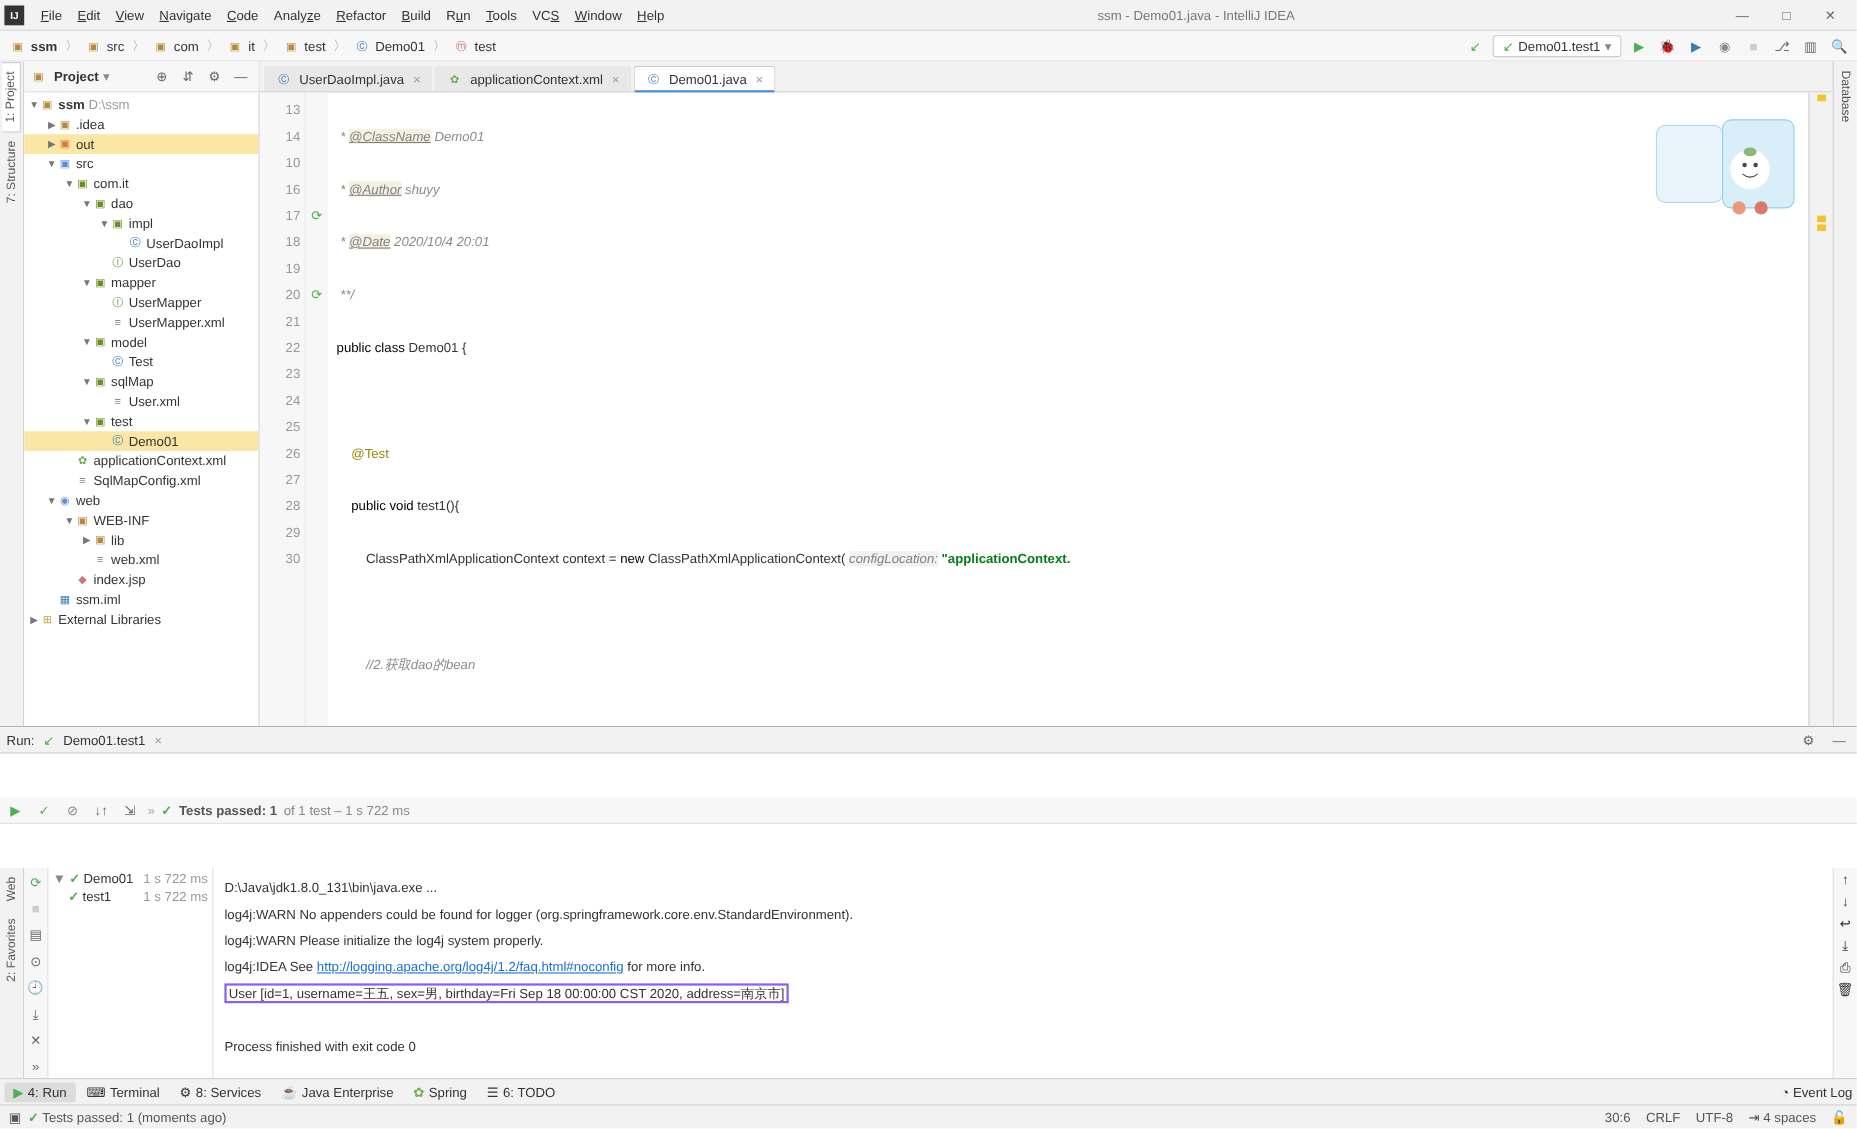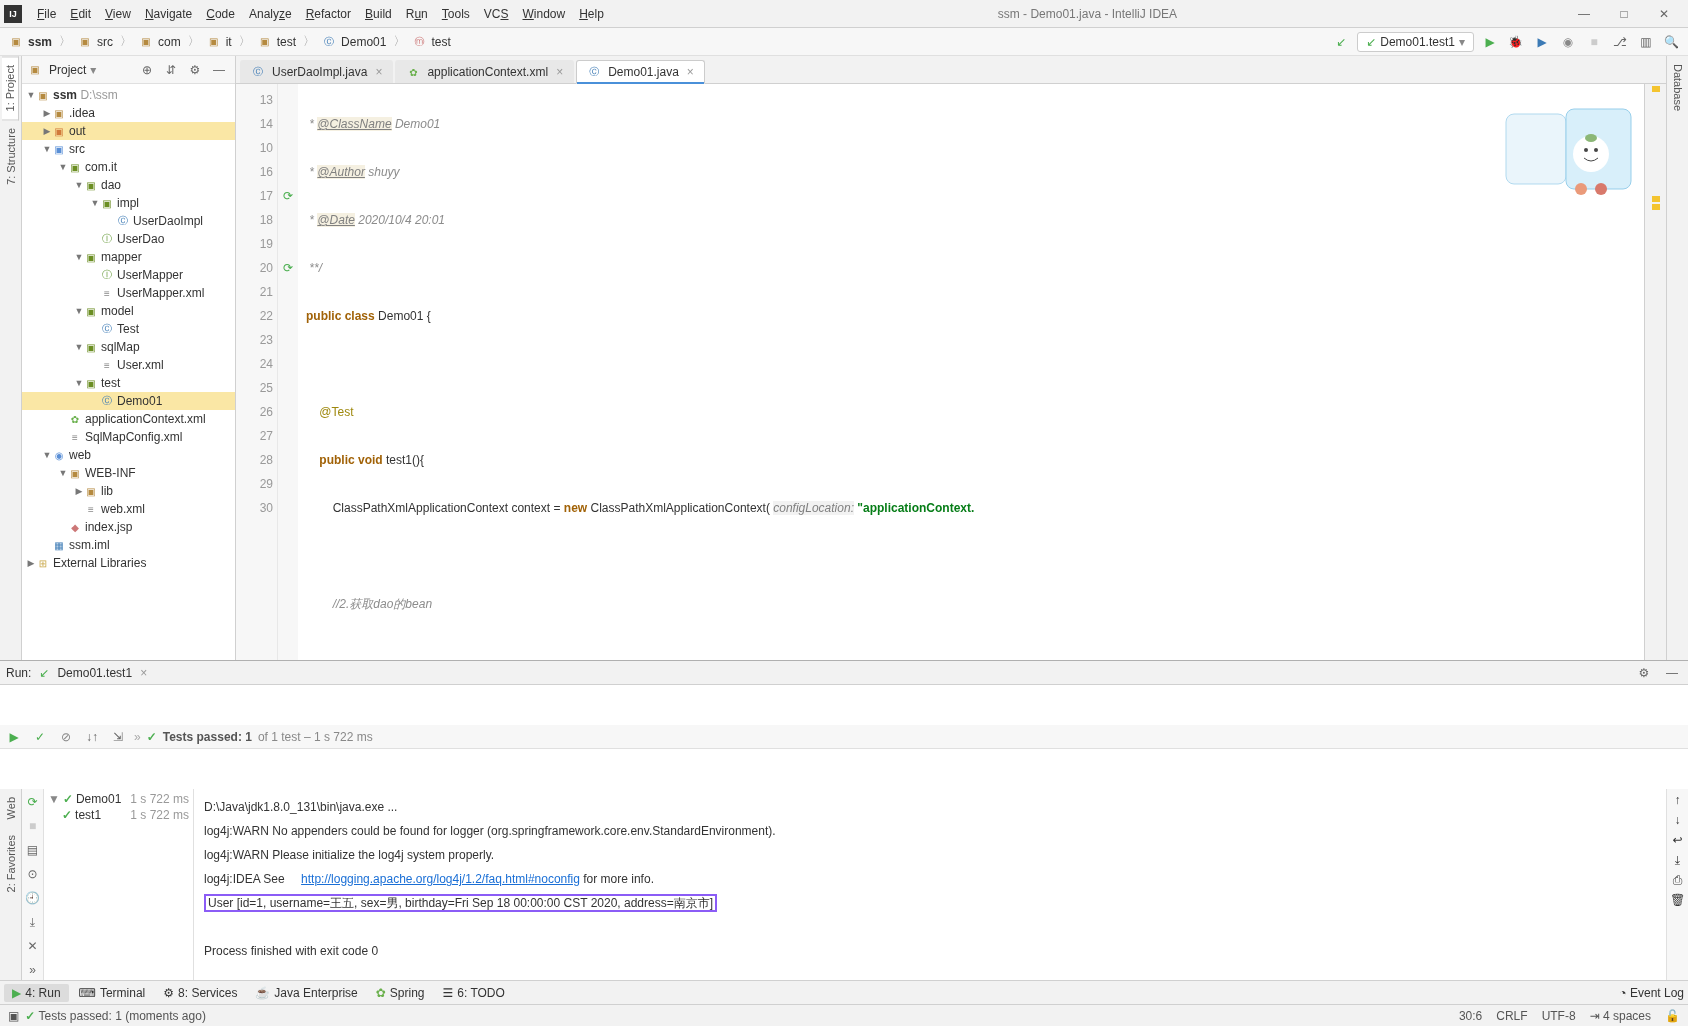--- a/index.html
+++ b/index.html
@@ -15,21 +15,21 @@
 .navbar .sep { color:#999; }
 .nav-right { margin-left:auto; display:flex; align-items:center; gap:6px; }
 .run-config { border:1px solid #ccc; border-radius:3px; padding:2px 8px; display:flex; align-items:center; gap:4px; background:#fff; }
 .toolbtn { width:20px; height:20px; display:flex; align-items:center; justify-content:center; cursor:pointer; color:#666; }
 .main { flex:1; display:flex; min-height:0; }
 .left-gutter { width:22px; background:#f2f2f2; border-right:1px solid #d0d0d0; display:flex; flex-direction:column; align-items:center; }
 .left-gutter .vtab { writing-mode:vertical-rl; transform:rotate(180deg); padding:8px 2px; font-size:11px; cursor:pointer; color:#555; }
 .left-gutter .vtab.active { background:#fff; border:1px solid #ccc; border-right:none; }
 .project-panel { width:214px; border-right:1px solid #d0d0d0; display:flex; flex-direction:column; background:#fff; }
 .panel-header { height:28px; border-bottom:1px solid #e0e0e0; display:flex; align-items:center; padding:0 6px; gap:4px; background:#f7f7f7; }
-.panel-header .title { font-weight:normal; }
+.panel-header .title { font-weight:bold; }
 .panel-header .spacer { flex:1; }
 .tree { flex:1; overflow:auto; padding:2px 0; font-size:12px; }
 .tree-node { display:flex; align-items:center; height:18px; padding-left:4px; cursor:pointer; white-space:nowrap; }
 .tree-node.selected { background:#fae7a5; }
 .tree-arrow { width:10px; color:#777; font-size:9px; display:inline-block; text-align:center; }
 .tree-ic { width:14px; margin-right:3px; display:inline-flex; align-items:center; justify-content:center; font-size:10px; }
 .dir-ic { color:#b58a3f; }
 .pkg-ic { color:#6b8e23; }
 .cls-ic { color:#3c7ab5; }
 .xml-ic { color:#888; }
@@ -39,21 +39,21 @@
 .tab.active { background:#fff; border-color:#ccc; border-bottom:1px solid #fff; position:relative; top:1px; }
 .tab.active::after { content:''; position:absolute; bottom:-1px; left:0; right:0; height:2px; background:#4a90d9; }
 .tab .close { color:#999; margin-left:4px; }
 .code-wrap { flex:1; display:flex; overflow:hidden; position:relative; }
 .gutter { width:42px; background:#f7f7f7; border-right:1px solid #e8e8e8; text-align:right; padding:4px 4px 0 0; color:#999; font-family:Consolas,monospace; font-size:13px; line-height:24px; }
 .gutter .gl { height:24px; }
 .gut-ic { width:20px; background:#f7f7f7; padding-top:4px; }
 .gut-ic .gl { height:24px; display:flex; align-items:center; justify-content:center; }
 .code { flex:1; padding:4px 0 0 8px; font-family:Consolas,"Courier New",monospace; font-size:14px; line-height:24px; white-space:pre; overflow:hidden; }
 .code .line { height:24px; }
-.kw { color:#a16207; font-weight:bold; }
+.kw { color:#000000; font-weight:normal; }
 .str { color:#067d17; font-weight:bold; }
 .cmt { color:#8c8c8c; font-style:italic; }
 .ann { color:#9e880d; }
 .param { color:#808080; font-style:italic; background:#f2f2f2; }
 .doctag { color:#808080; font-style:italic; text-decoration:underline; background:#f5f0e1; }
 .mascot { position:absolute; right:20px; top:10px; width:150px; height:130px; opacity:.9; }
 .ed-right { width:22px; background:#f2f2f2; border-left:1px solid #d0d0d0; }
 .ed-right .mark { width:8px; height:6px; margin:2px auto; }
 .right-gutter { width:22px; background:#f2f2f2; border-left:1px solid #d0d0d0; display:flex; flex-direction:column; align-items:center; }
 .right-gutter .vtab { writing-mode:vertical-rl; padding:8px 2px; font-size:11px; cursor:pointer; color:#555; }
@@ -61,21 +61,21 @@
 .run-header { height:24px; background:#f2f2f2; border-bottom:1px solid #d0d0d0; display:flex; align-items:center; padding:0 6px; gap:8px; }
 .run-body { flex:1; display:flex; min-height:0; }
 .run-tools { width:22px; background:#f7f7f7; border-right:1px solid #e0e0e0; display:flex; flex-direction:column; align-items:center; gap:6px; padding-top:4px; }
 .run-tools .tb { width:18px; height:18px; cursor:pointer; display:flex; align-items:center; justify-content:center; color:#666; }
 .run-tests { width:150px; border-right:1px solid #e0e0e0; display:flex; flex-direction:column; }
 .run-tests-tree { flex:1; padding:2px; font-size:11px; }
 .test-node { display:flex; align-items:center; gap:3px; padding:1px 2px; }
 .pass-ic { color:#4caf50; font-weight:bold; }
 .console { flex:1; padding:6px 10px; font-family:Consolas,monospace; font-size:14px; line-height:24px; overflow:auto; }
 .console .cl { white-space:pre; }
-.console a { color:#1a6fd6; text-decoration:underline;margin-left:13px; }
+.console a { color:#1a6fd6; text-decoration:underline; }
 .hl-box { border:2px solid #8b5cf6; display:inline; padding:0 2px; }
 .console-tools { width:22px; background:#f7f7f7; border-left:1px solid #e0e0e0; display:flex; flex-direction:column; align-items:center; gap:6px; padding-top:4px; }
 .bottom-tabs { height:24px; background:#f2f2f2; border-top:1px solid #d0d0d0; display:flex; align-items:center; padding:0 4px; gap:2px; }
 .btm-tab { padding:2px 8px; display:flex; align-items:center; gap:4px; cursor:pointer; border-radius:2px; }
 .btm-tab.active { background:#dcdcdc; }
 .btm-right { margin-left:auto; display:flex; align-items:flex-start; gap:8px; }
 .statusbar { height:22px; background:#f2f2f2; border-top:1px solid #d0d0d0; display:flex; align-items:center; padding:0 8px; font-size:11px; color:#555; }
 .statusbar .sr { margin-left:auto; display:flex; gap:14px; }
 .left-gutter2 { width:22px; background:#f2f2f2; border-right:1px solid #d0d0d0; display:flex; flex-direction:column; align-items:center; }
 .left-gutter2 .vtab { writing-mode:vertical-rl; transform:rotate(180deg); padding:8px 2px; font-size:11px; cursor:pointer; color:#555; }

